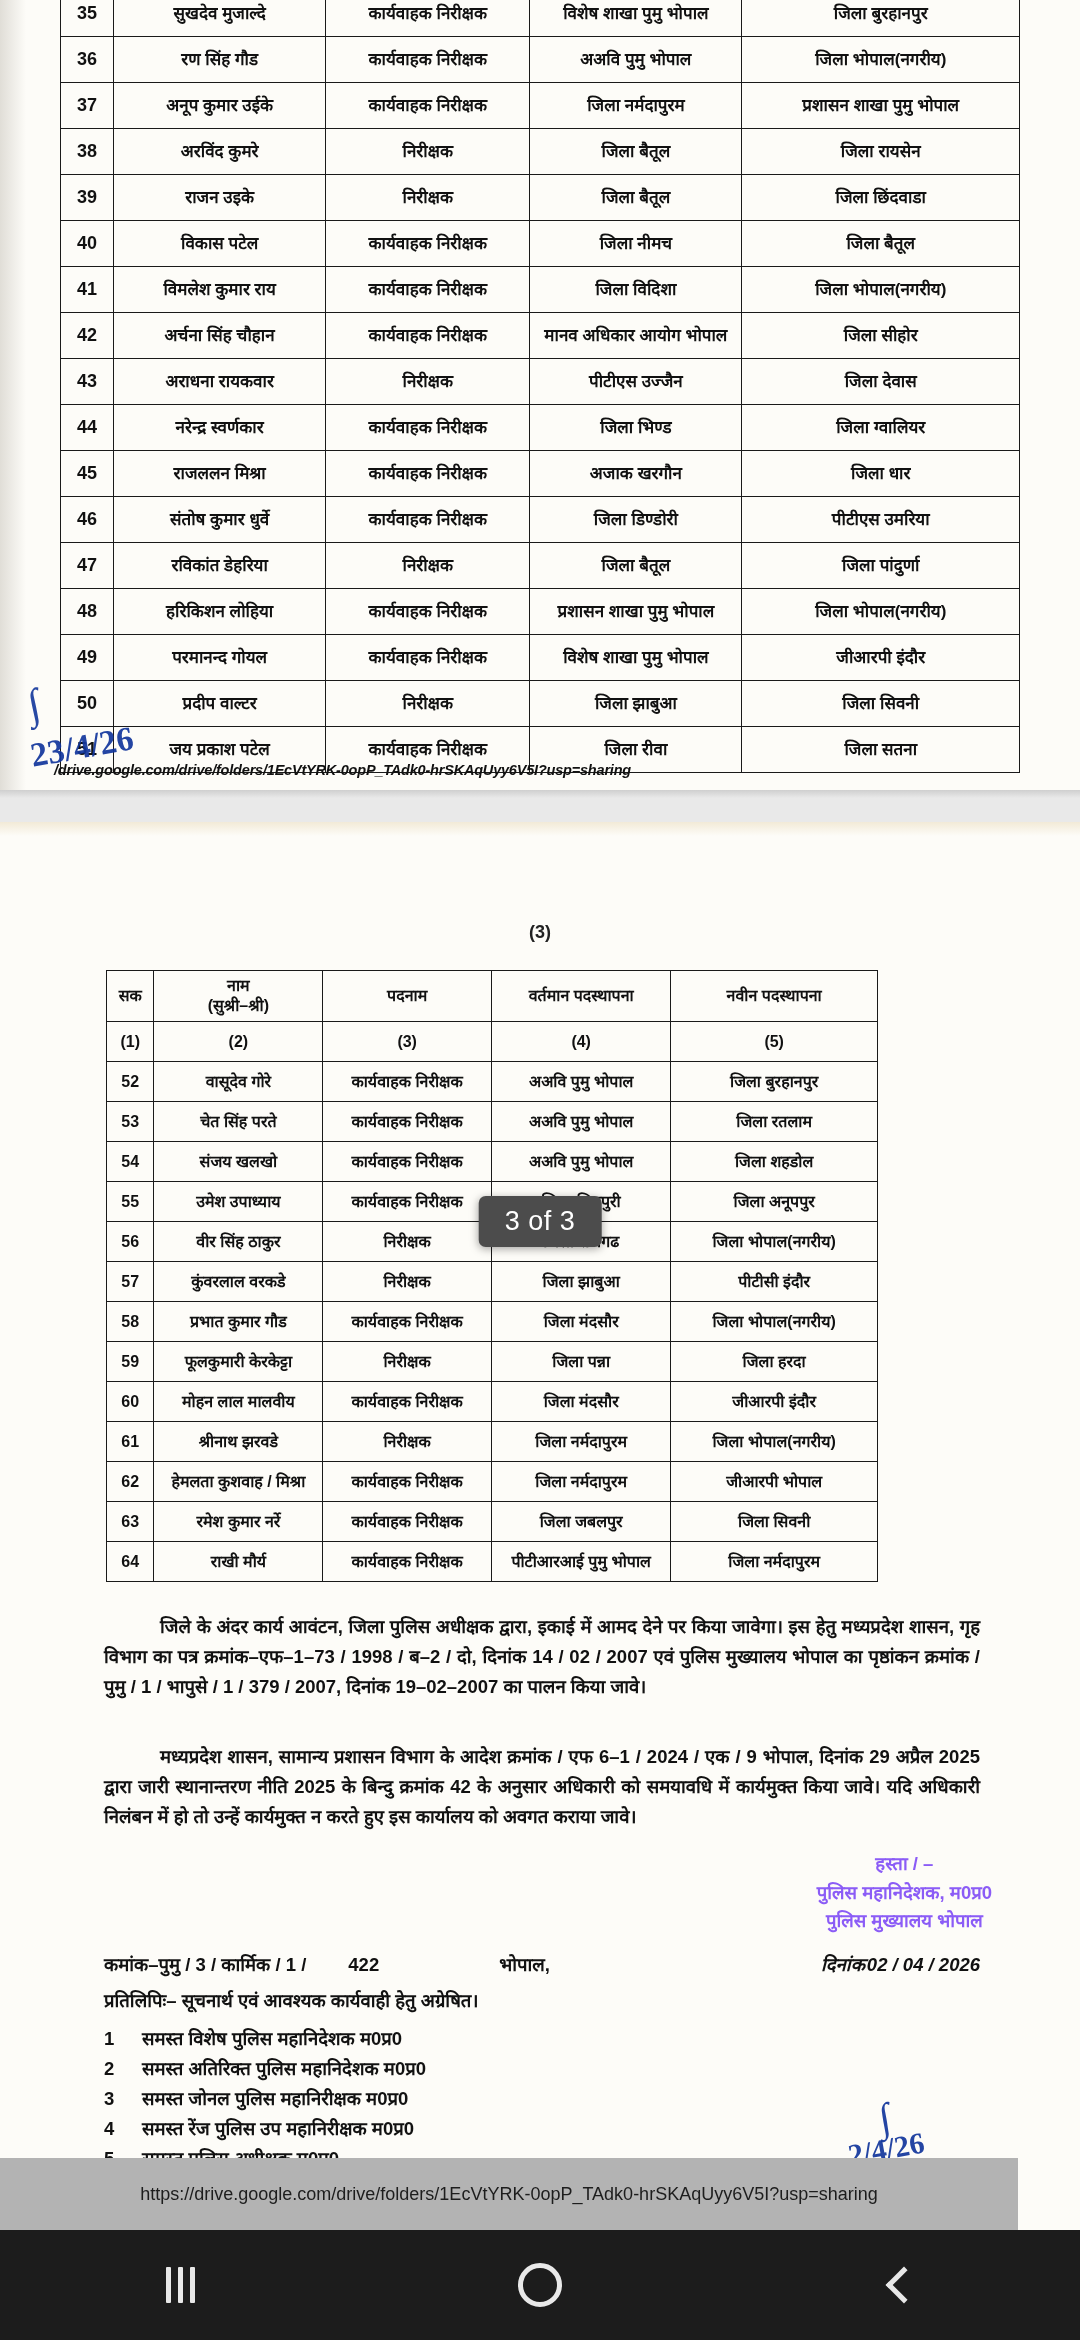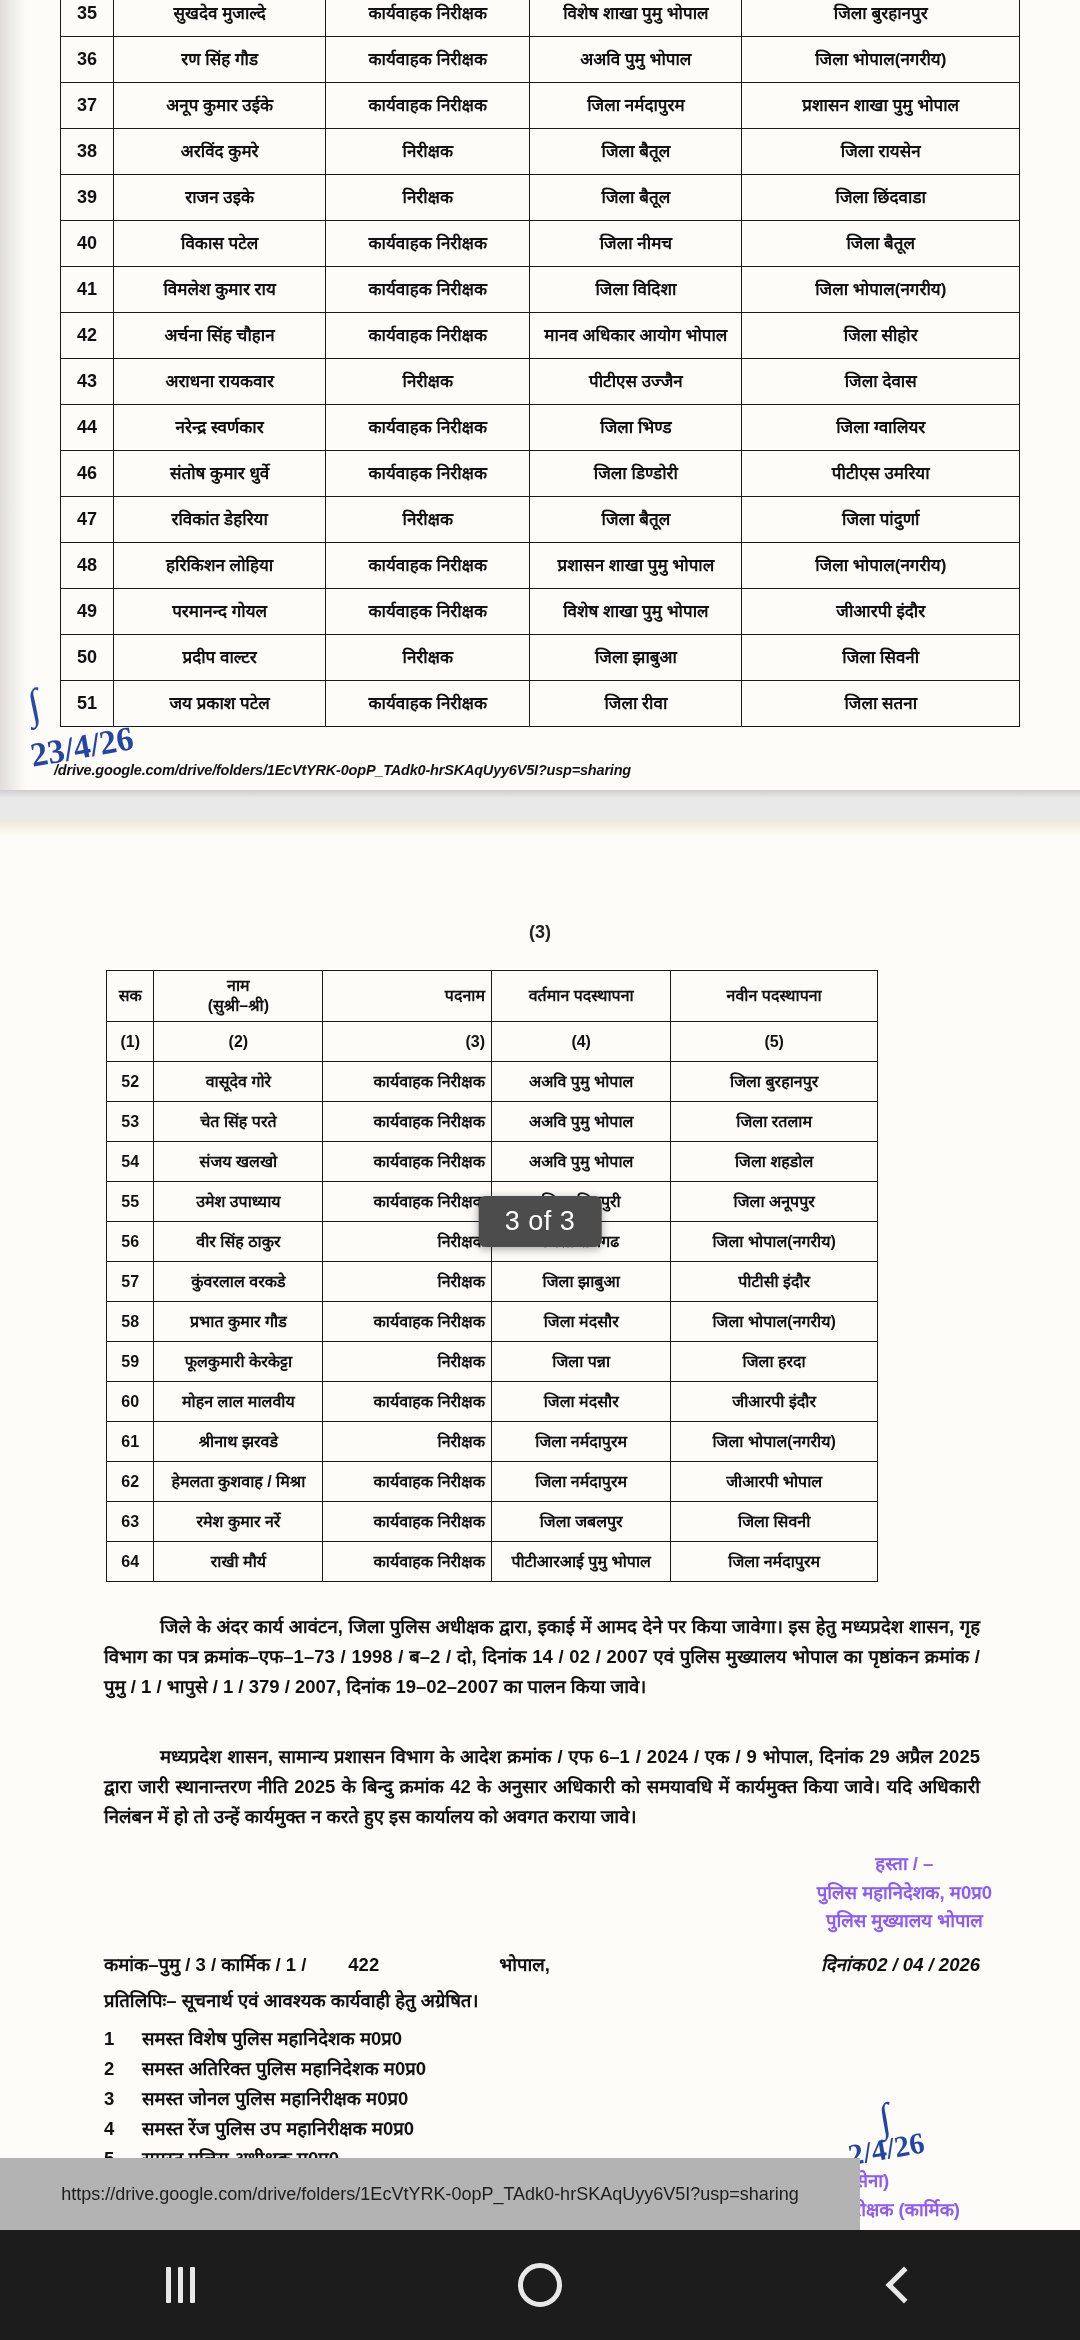--- a/index.html
+++ b/index.html
@@ -65,21 +65,21 @@
 
   #tbl1 { position:absolute; left:60px; top:0px; width:960px; }
   #tbl1 td.sno{width:52px} #tbl1 td.nm{width:208px}
   #tbl1 td.pd{width:200px} #tbl1 td.cur{width:208px} #tbl1 td.new{width:272px}
   #tbl1 td { height: 46px; }
 
   #tbl2 { position:absolute; left:106px; top:140px; width:772px;margin-top:8px; }
   #tbl2 td, #tbl2 th { height: 40px; font-size:16px; }
   #tbl2 td.sno{width:50px; text-align:center}
   #tbl2 td.nm{width:190px}
-  #tbl2 td.pd{width:190px; text-align:right}
+  #tbl2 td.pd{width:190px; text-align:center}
   #tbl2 td.cur{width:200px; text-align:center}
   #tbl2 td.new{width:230px}
 
   .pagenum{
     position:absolute; left:0; top:100px; width:100%; text-align:center;
     font-size:18px; font-weight:600; color:#222;
   }
 
   
   .urlline{
@@ -125,21 +125,21 @@
   
   #pageToast{
     position:absolute; left:50%; top:1196px; transform:translateX(-50%);
     background:#4c4c4c; color:#fff;
     padding:10px 26px; border-radius:7px;
     font-size:27px; font-weight:400; letter-spacing:.5px;
     box-shadow:0 2px 8px rgba(0,0,0,.35);
   }
 
   #urlbar{
-    position:absolute; left:0; bottom:110px; width:860px; height:72px;
+    position:absolute; left:0; bottom:110px; width:1018px; height:72px;
     background:#b3b3b3;
     display:flex; align-items:center; justify-content:center;
   }
   #urlbar .u{
     font-size:18px; color:#1d1d1d; font-weight:400;
     font-family:"Liberation Sans",sans-serif;
   }
 
   #navbar{
     position:absolute; left:0; bottom:0; width:1080px; height:110px;
@@ -227,20 +227,27 @@
           <td class="pd">निरीक्षक</td>
           <td class="cur">पीटीएस उज्जैन</td>
           <td class="new">जिला देवास</td>
         </tr>
         <tr>
           <td class="sno">44</td>
           <td class="nm">नरेन्द्र स्वर्णकार</td>
           <td class="pd">कार्यवाहक निरीक्षक</td>
           <td class="cur">जिला भिण्ड</td>
           <td class="new">जिला ग्वालियर</td>
+        </tr>
+        <tr>
+          <td class="sno">45</td>
+          <td class="nm">राजललन मिश्रा</td>
+          <td class="pd">कार्यवाहक निरीक्षक</td>
+          <td class="cur">अजाक खरगौन</td>
+          <td class="new">जिला धार</td>
         </tr>
         <tr>
           <td class="sno">46</td>
           <td class="nm">संतोष कुमार धुर्वे</td>
           <td class="pd">कार्यवाहक निरीक्षक</td>
           <td class="cur">जिला डिण्डोरी</td>
           <td class="new">पीटीएस उमरिया</td>
         </tr>
         <tr>
           <td class="sno">47</td>

